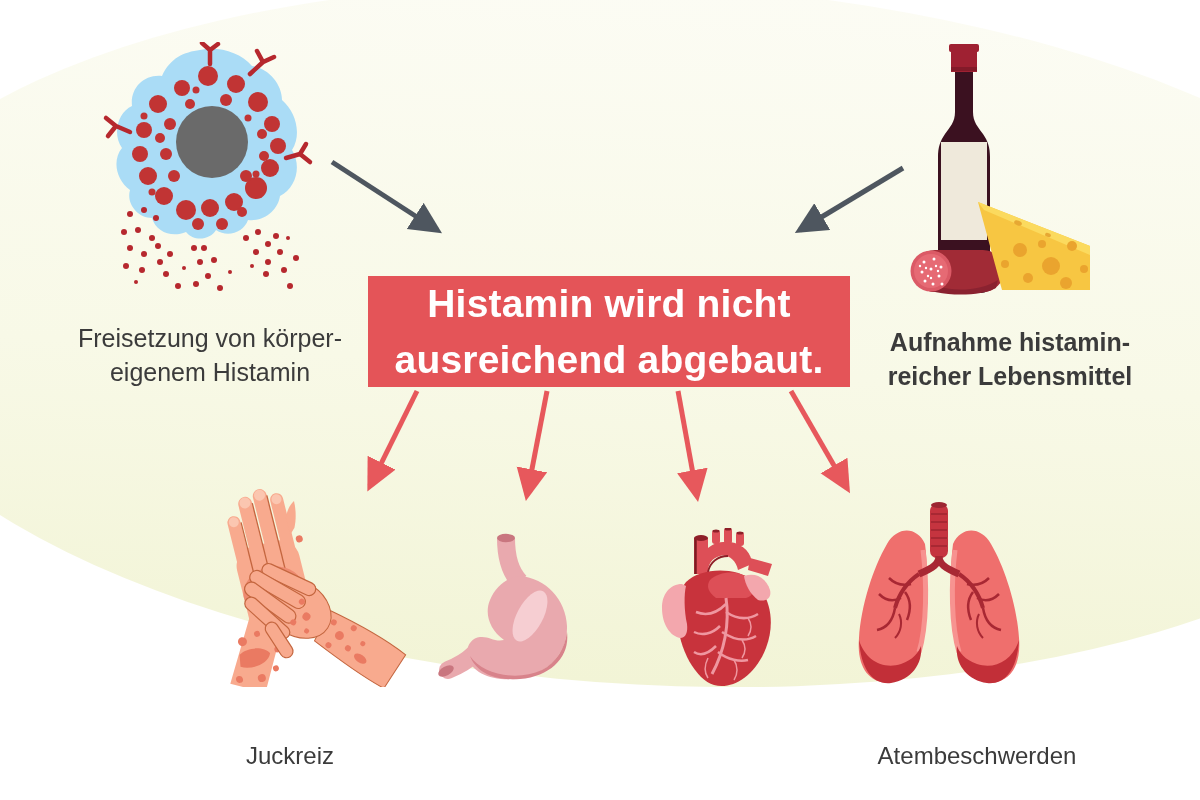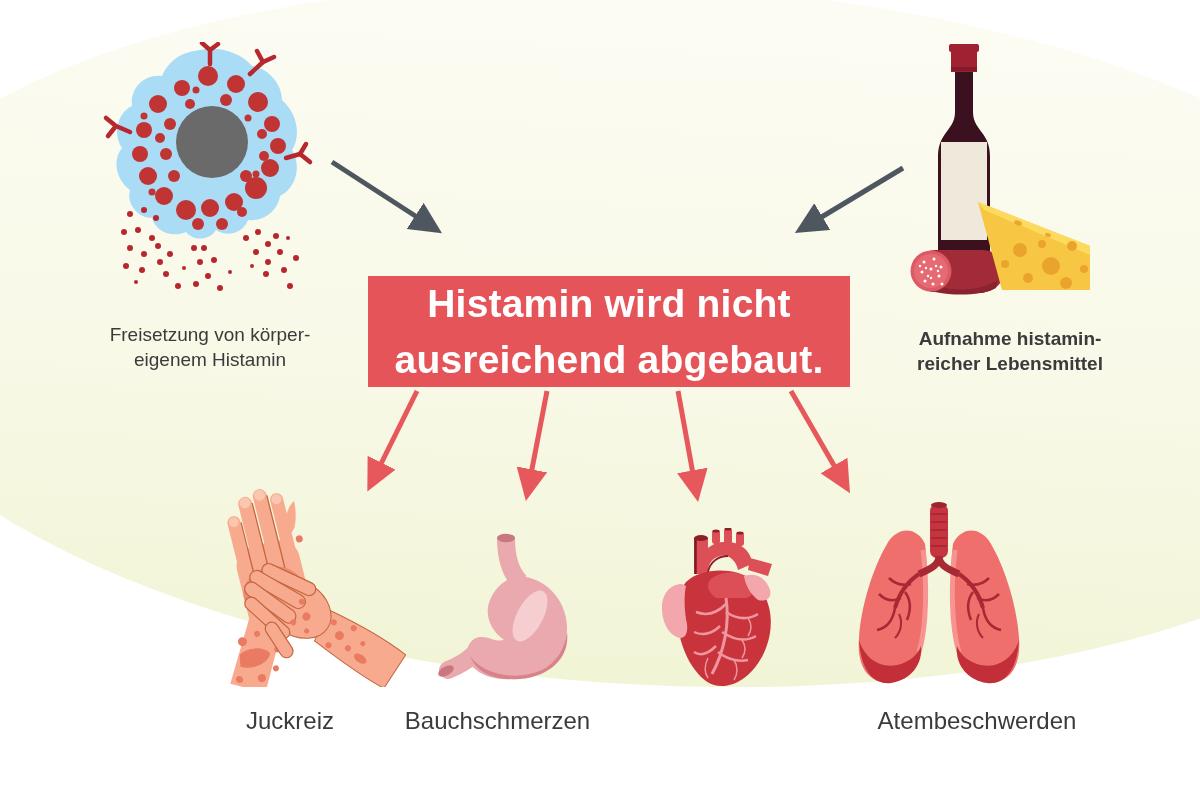--- a/index.html
+++ b/index.html
@@ -11,22 +11,22 @@
     position:absolute;left:-160px;top:-15px;width:1630px;height:700px;
     border-radius:50%;
     background:linear-gradient(180deg,#fcfcf4 0%,#f8f9e7 55%,#f2f4d6 100%);
     transform:rotate(3deg);
   }
   .overlay{position:absolute;left:0;top:0;}
   .caption{
     position:absolute;color:#3b3b3b;text-align:center;
     white-space:pre-line;line-height:1.34;
   }
-  .caption.top{font-size:19px;}
-  .caption.bottom{font-size:24px;}
+  .caption.top{font-size:25px;}
+  .caption.bottom{font-size:24px;margin-top:35px;}
   .central-box{
     position:absolute;left:368px;top:276px;width:482px;height:111px;
     background:#e45458;display:flex;align-items:center;justify-content:center;
   }
   .central-box .statement{
     color:#ffffff;font-size:39px;font-weight:700;text-align:center;
     line-height:1.42;white-space:pre-line;letter-spacing:.2px;
   }
   svg{display:block;}
 </style>
@@ -343,16 +343,15 @@
       <path d="M116,76 C128,84 136,96 140,110" stroke-width="4"></path>
       <path d="M124,86 C132,88 140,86 146,80" stroke-width="2.5"></path>
       <path d="M134,100 C142,104 150,102 156,96" stroke-width="2.5"></path>
       <path d="M140,110 C142,122 148,130 158,132" stroke-width="2.5"></path>
       <path d="M130,94 C124,102 124,112 128,122" stroke-width="2.5"></path>
       <path d="M136,116 C132,124 134,134 140,140" stroke-width="2"></path>
     </g>
   </svg>
 
   <div class="caption bottom" style="left:190px;top:705px;width:200px;">Juckreiz</div>
-  <div class="caption bottom" style="left:385px;top:705px;width:225px;">Bauchschmerzen</div>
   <div class="caption bottom" style="left:847px;top:705px;width:260px;">Atembeschwerden</div>
 
 </div>
 
 </body></html>

